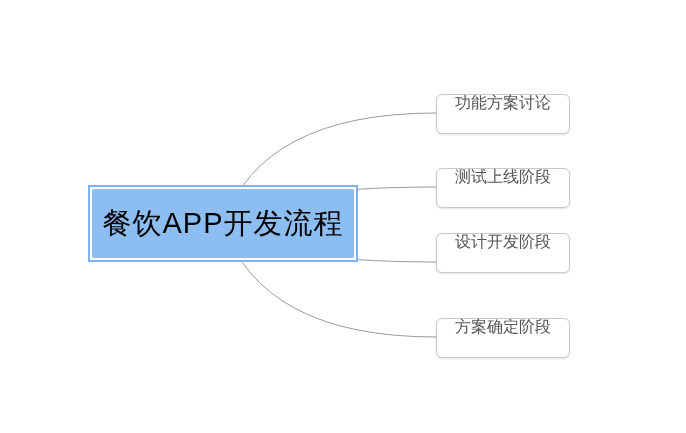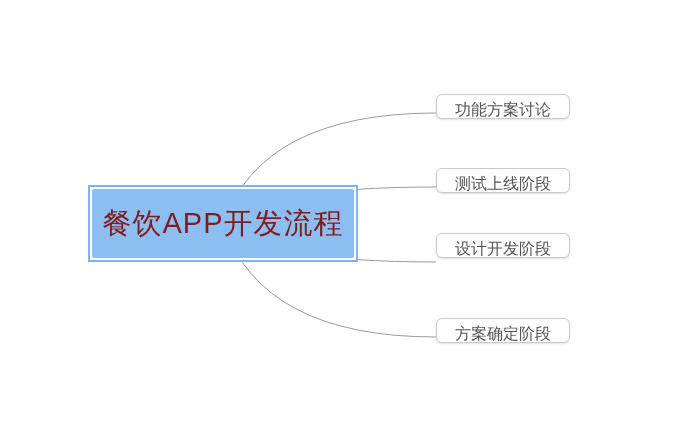--- a/index.html
+++ b/index.html
@@ -43,38 +43,38 @@
     width: 100%;
     height: 100%;
     box-sizing: border-box;
     background: #8cbef2;
     border-radius: 2px;
     display: flex;
     align-items: center;
     justify-content: center;
   }
   .root-node-label {
-    color: #7f1d1d;
+    color: #000000;
     font-size: 29px;
     line-height: 1;
     white-space: nowrap;
     letter-spacing: 1px;
   }
   .child-node {
     position: absolute;
     left: 436px;
     width: 134px;
-    height: 25px;
+    height: 40px;
     box-sizing: border-box;
     background: #ffffff;
     border: 1px solid #c9c9c9;
     border-radius: 6px;
     box-shadow: 0 1px 2px rgba(0,0,0,0.12);
     display: flex;
-    align-items: flex-end;
+    align-items: flex-start;
     justify-content: center;
     z-index: 2;
     cursor: default;
   }
   .child-node-label {
     color: #555555;
     font-size: 16px;
     line-height: 1;
     white-space: nowrap;
   }

